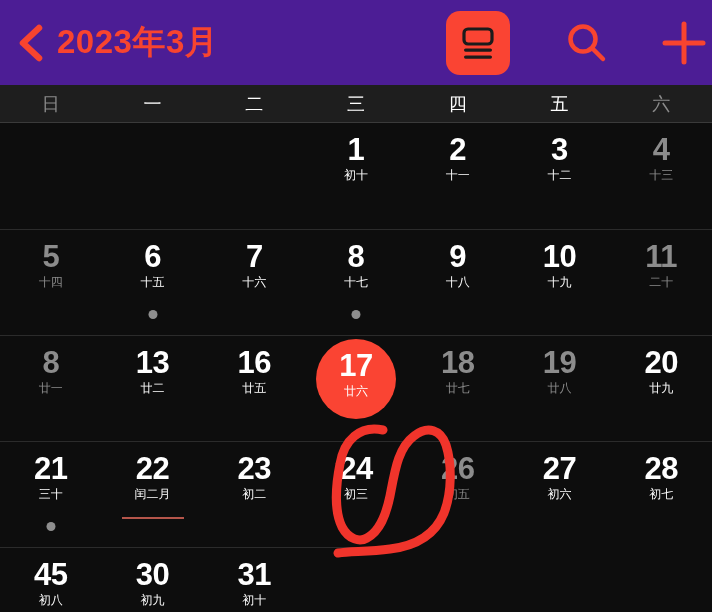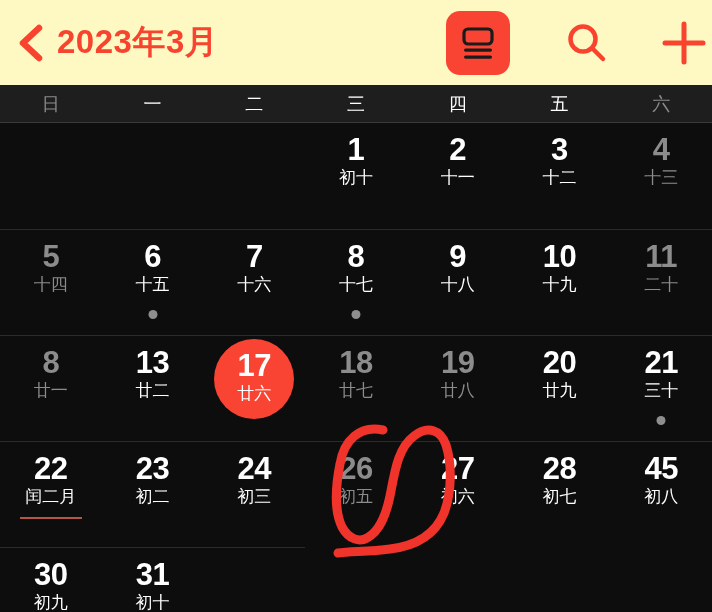--- a/index.html
+++ b/index.html
@@ -8,21 +8,21 @@
     background: #0d0d0d;
     font-family: "Liberation Sans", "DejaVu Sans", sans-serif;
     overflow: hidden;
   }
   #app { position: relative; width: 712px; height: 612px; background: #0d0d0d; }
 
   
   .topbar {
     position: relative;
     height: 85px;
-    background: #fef9c3;
+    background: #4c1d95;
     display: flex;
     align-items: center;
   }
   .back-chevron {
     width: 34px; height: 42px;
     margin-left: 14px;
     flex: 0 0 auto;
     display: block;
   }
   .month-title {
@@ -85,21 +85,21 @@
   .grid .cell:nth-child(-n+7) { border-top: none; }
 
   .daynum {
     font-size: 31px;
     font-weight: 700;
     line-height: 1.02;
     color: #ffffff;
     letter-spacing: -0.5px;
   }
   .lunar {
-    font-size: 17px;
+    font-size: 12px;
     color: #ffffff;
     margin-top: 3px;
     line-height: 1.1;
     white-space: nowrap;
   }
   .cell.dim .daynum, .cell.dim .lunar { color: #8c8c8c; }
 
   
   .today-circle {
     position: absolute;
@@ -241,20 +241,24 @@
         <div class="daynum">11</div>
         <div class="lunar">二十</div>
       </div>
       <div class="cell dim">
         <div class="daynum">8</div>
         <div class="lunar">廿一</div>
       </div>
       <div class="cell">
         <div class="daynum">13</div>
         <div class="lunar">廿二</div>
+      </div>
+      <div class="cell">
+        <div class="daynum">16</div>
+        <div class="lunar">廿五</div>
       </div>
       <div class="cell today">
         <div class="today-circle"></div>
         <div class="daynum">17</div>
         <div class="lunar">廿六</div>
       </div>
       <div class="cell dim">
         <div class="daynum">18</div>
         <div class="lunar">廿七</div>
       </div>

